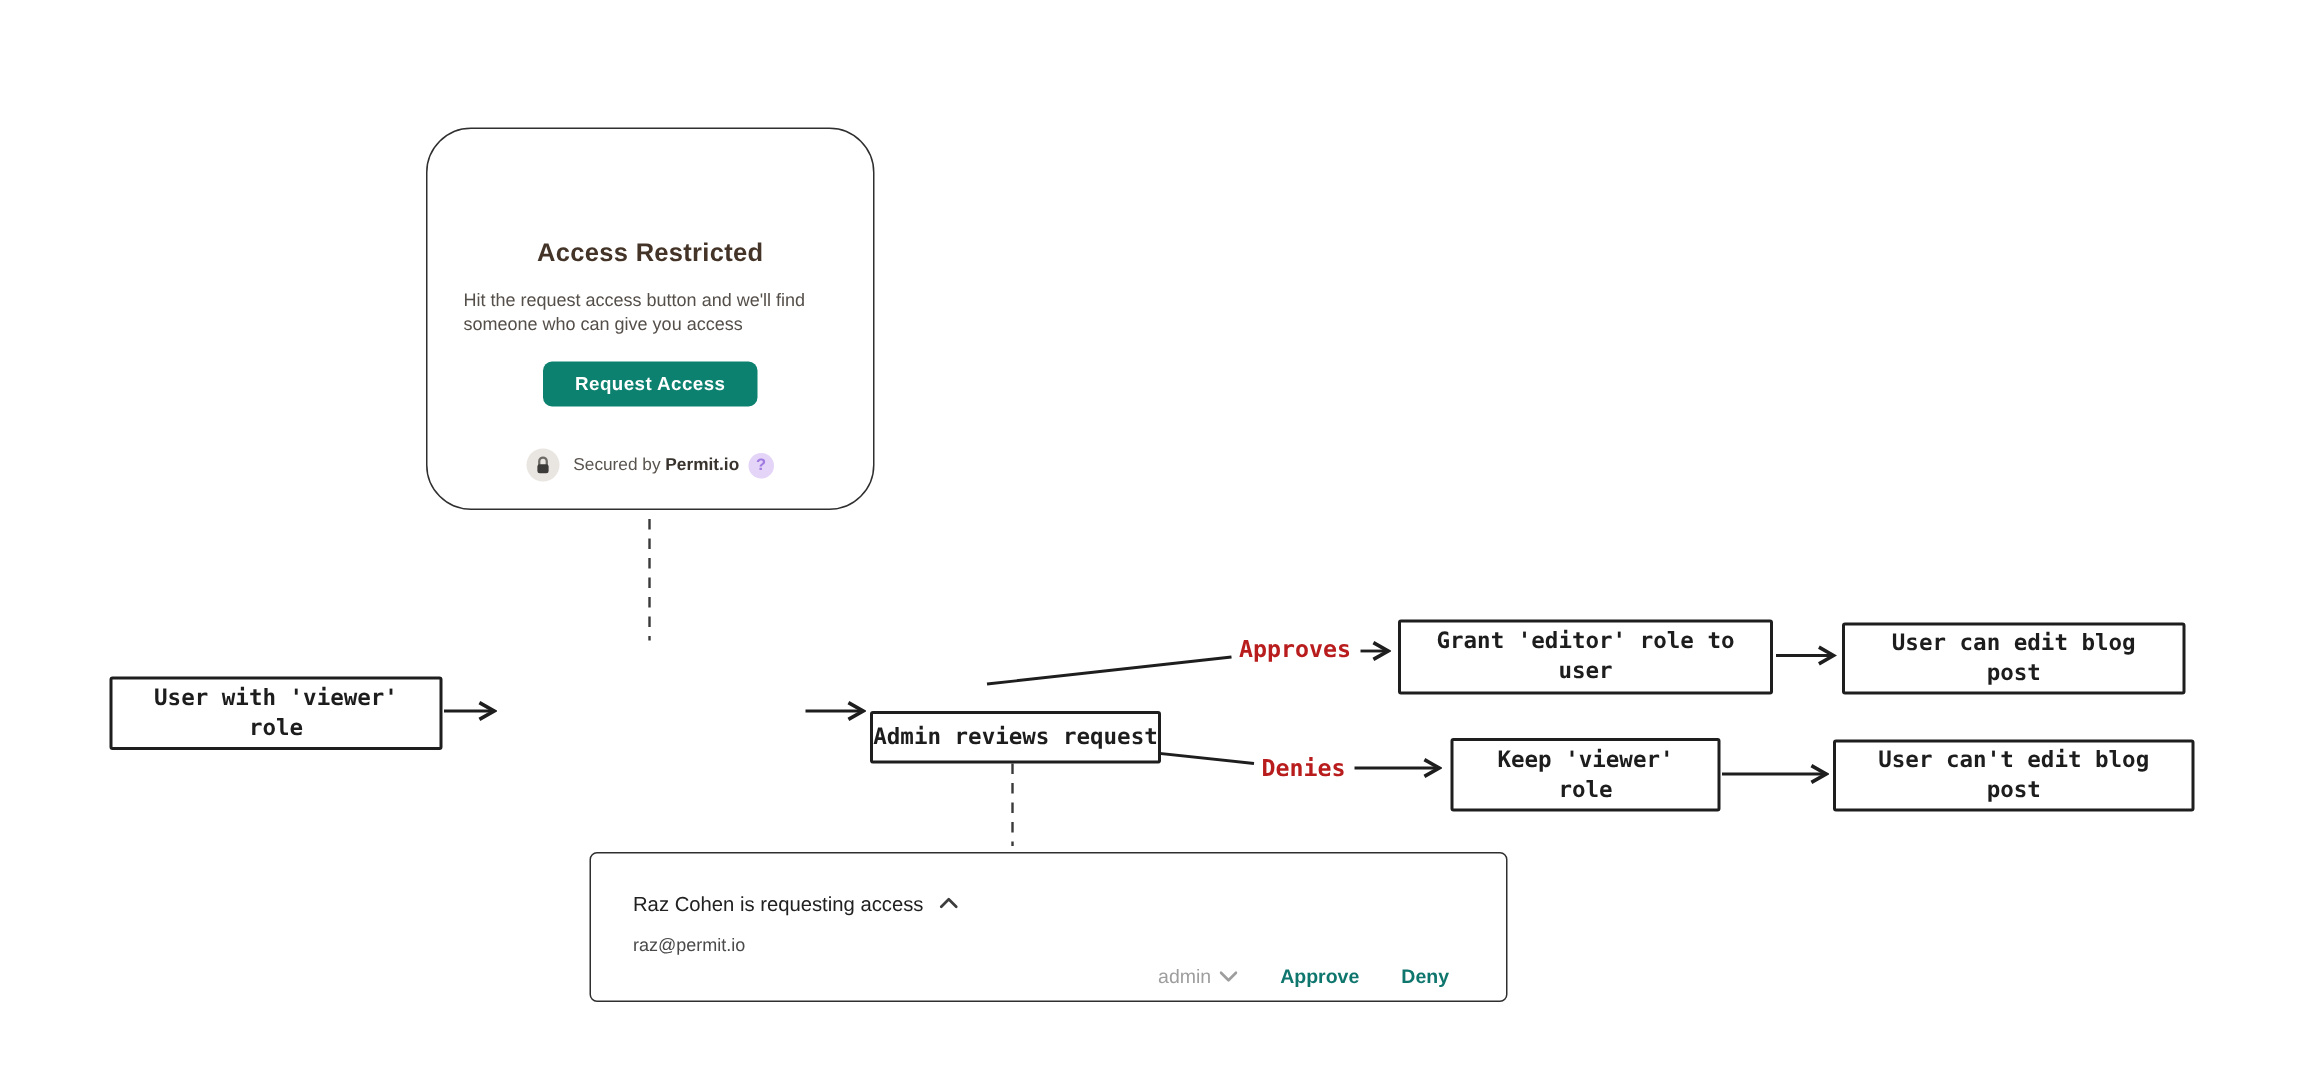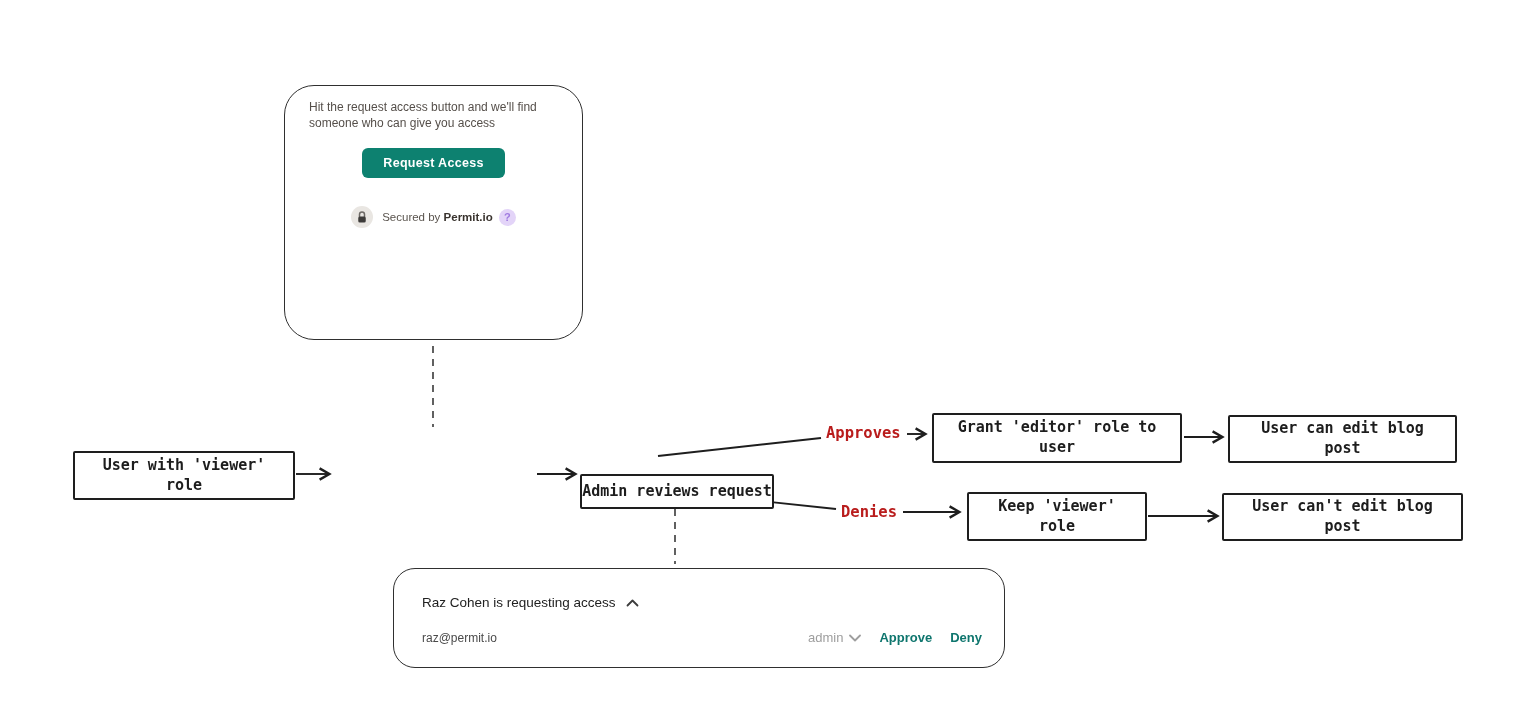--- a/index.html
+++ b/index.html
@@ -117,45 +117,45 @@
     color: #b91c1c;
   }
 
   
   .request-card {
     position: absolute;
     left: 393px; top: 568px;
     width: 612px; height: 100px;
     background: #ffffff;
     border: 1.6px solid #2f2f2f;
-    border-radius: 22px;
+    border-radius: 5px;
   }
   .req-header {
     position: absolute;
     left: 28px; top: 24px;
     display: flex;
     align-items: center;
     gap: 10px;
     cursor: pointer;
   }
   .req-header-text {
     font-size: 13.5px;
     font-weight: 500;
     color: #212121;
   }
   .req-row {
     position: absolute;
-    left: 28px; right: 22px; top: 54px;
+    left: 28px; right: 38px; top: 54px;
     height: 22px;
     display: flex;
-    align-items: flex-end;
+    align-items: flex-start;
     justify-content: space-between;
   }
   .req-email { font-size: 12px; color: #4a4a4a; }
-  .req-actions { display: flex; align-items: center; gap: 18px; }
+  .req-actions { display: flex; align-items: center; gap: 28px; margin-top: 20px; }
   .role-select {
     display: flex;
     align-items: center;
     gap: 6px;
     font-size: 13px;
     color: #9E9E9E;
     cursor: pointer;
   }
   .text-btn {
     background: none;
@@ -195,20 +195,21 @@
     <line class="conn" x1="658" y1="490" x2="836" y2="509"></line>
 
     <line class="conn" x1="903" y1="512" x2="958" y2="512" marker-end="url(#ah)"></line>
 
     <line class="conn" x1="1184" y1="437" x2="1221" y2="437" marker-end="url(#ah)"></line>
 
     <line class="conn" x1="1148" y1="516" x2="1216" y2="516" marker-end="url(#ah)"></line>
   </svg>
 
   <div class="access-card">
+    <div class="access-title">Access Restricted</div>
     <div class="access-desc">Hit the request access button and we'll find
 someone who can give you access</div>
     <button class="request-btn">Request Access</button>
     <div class="secured-row">
       <span class="lock-badge">
         <svg width="12" height="13" viewBox="0 0 24 26">
           <path d="M7 12 V7 a5 5 0 0 1 10 0 v5" fill="none" stroke="#6e6a66" stroke-width="3"></path>
           <rect x="4.5" y="11" width="15" height="12" rx="3" fill="#3d3b39"></rect>
         </svg>
       </span>

